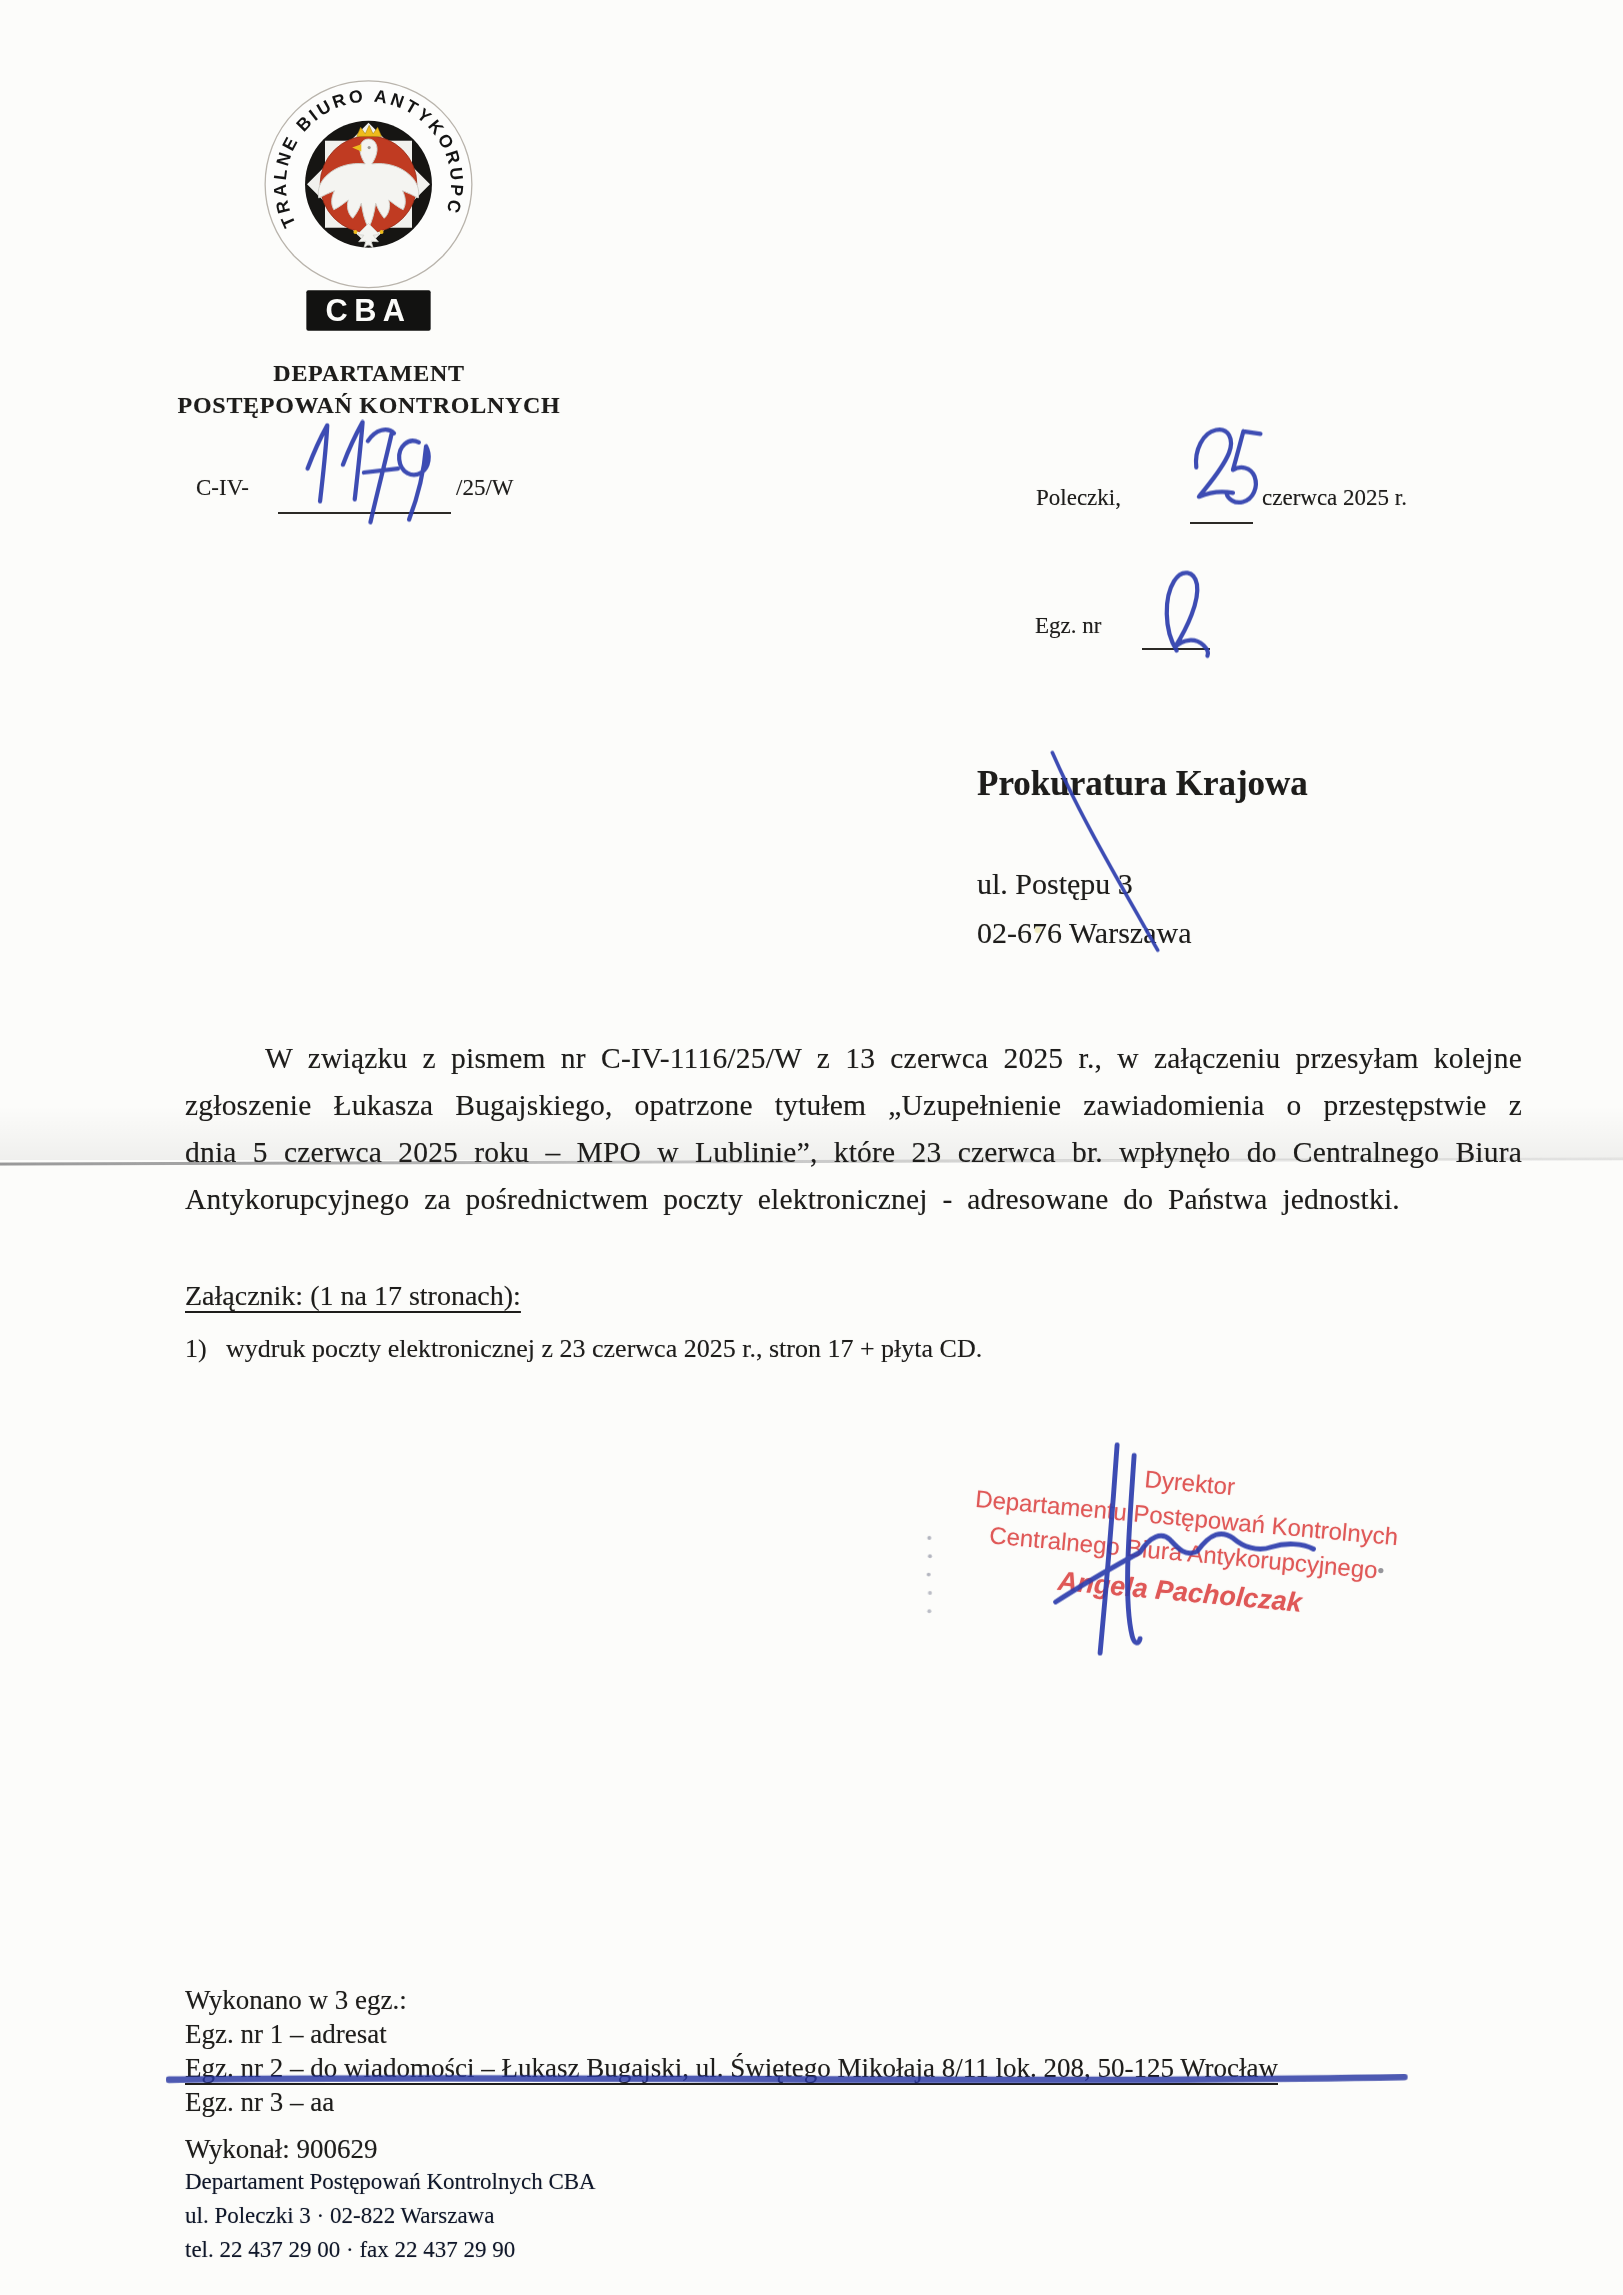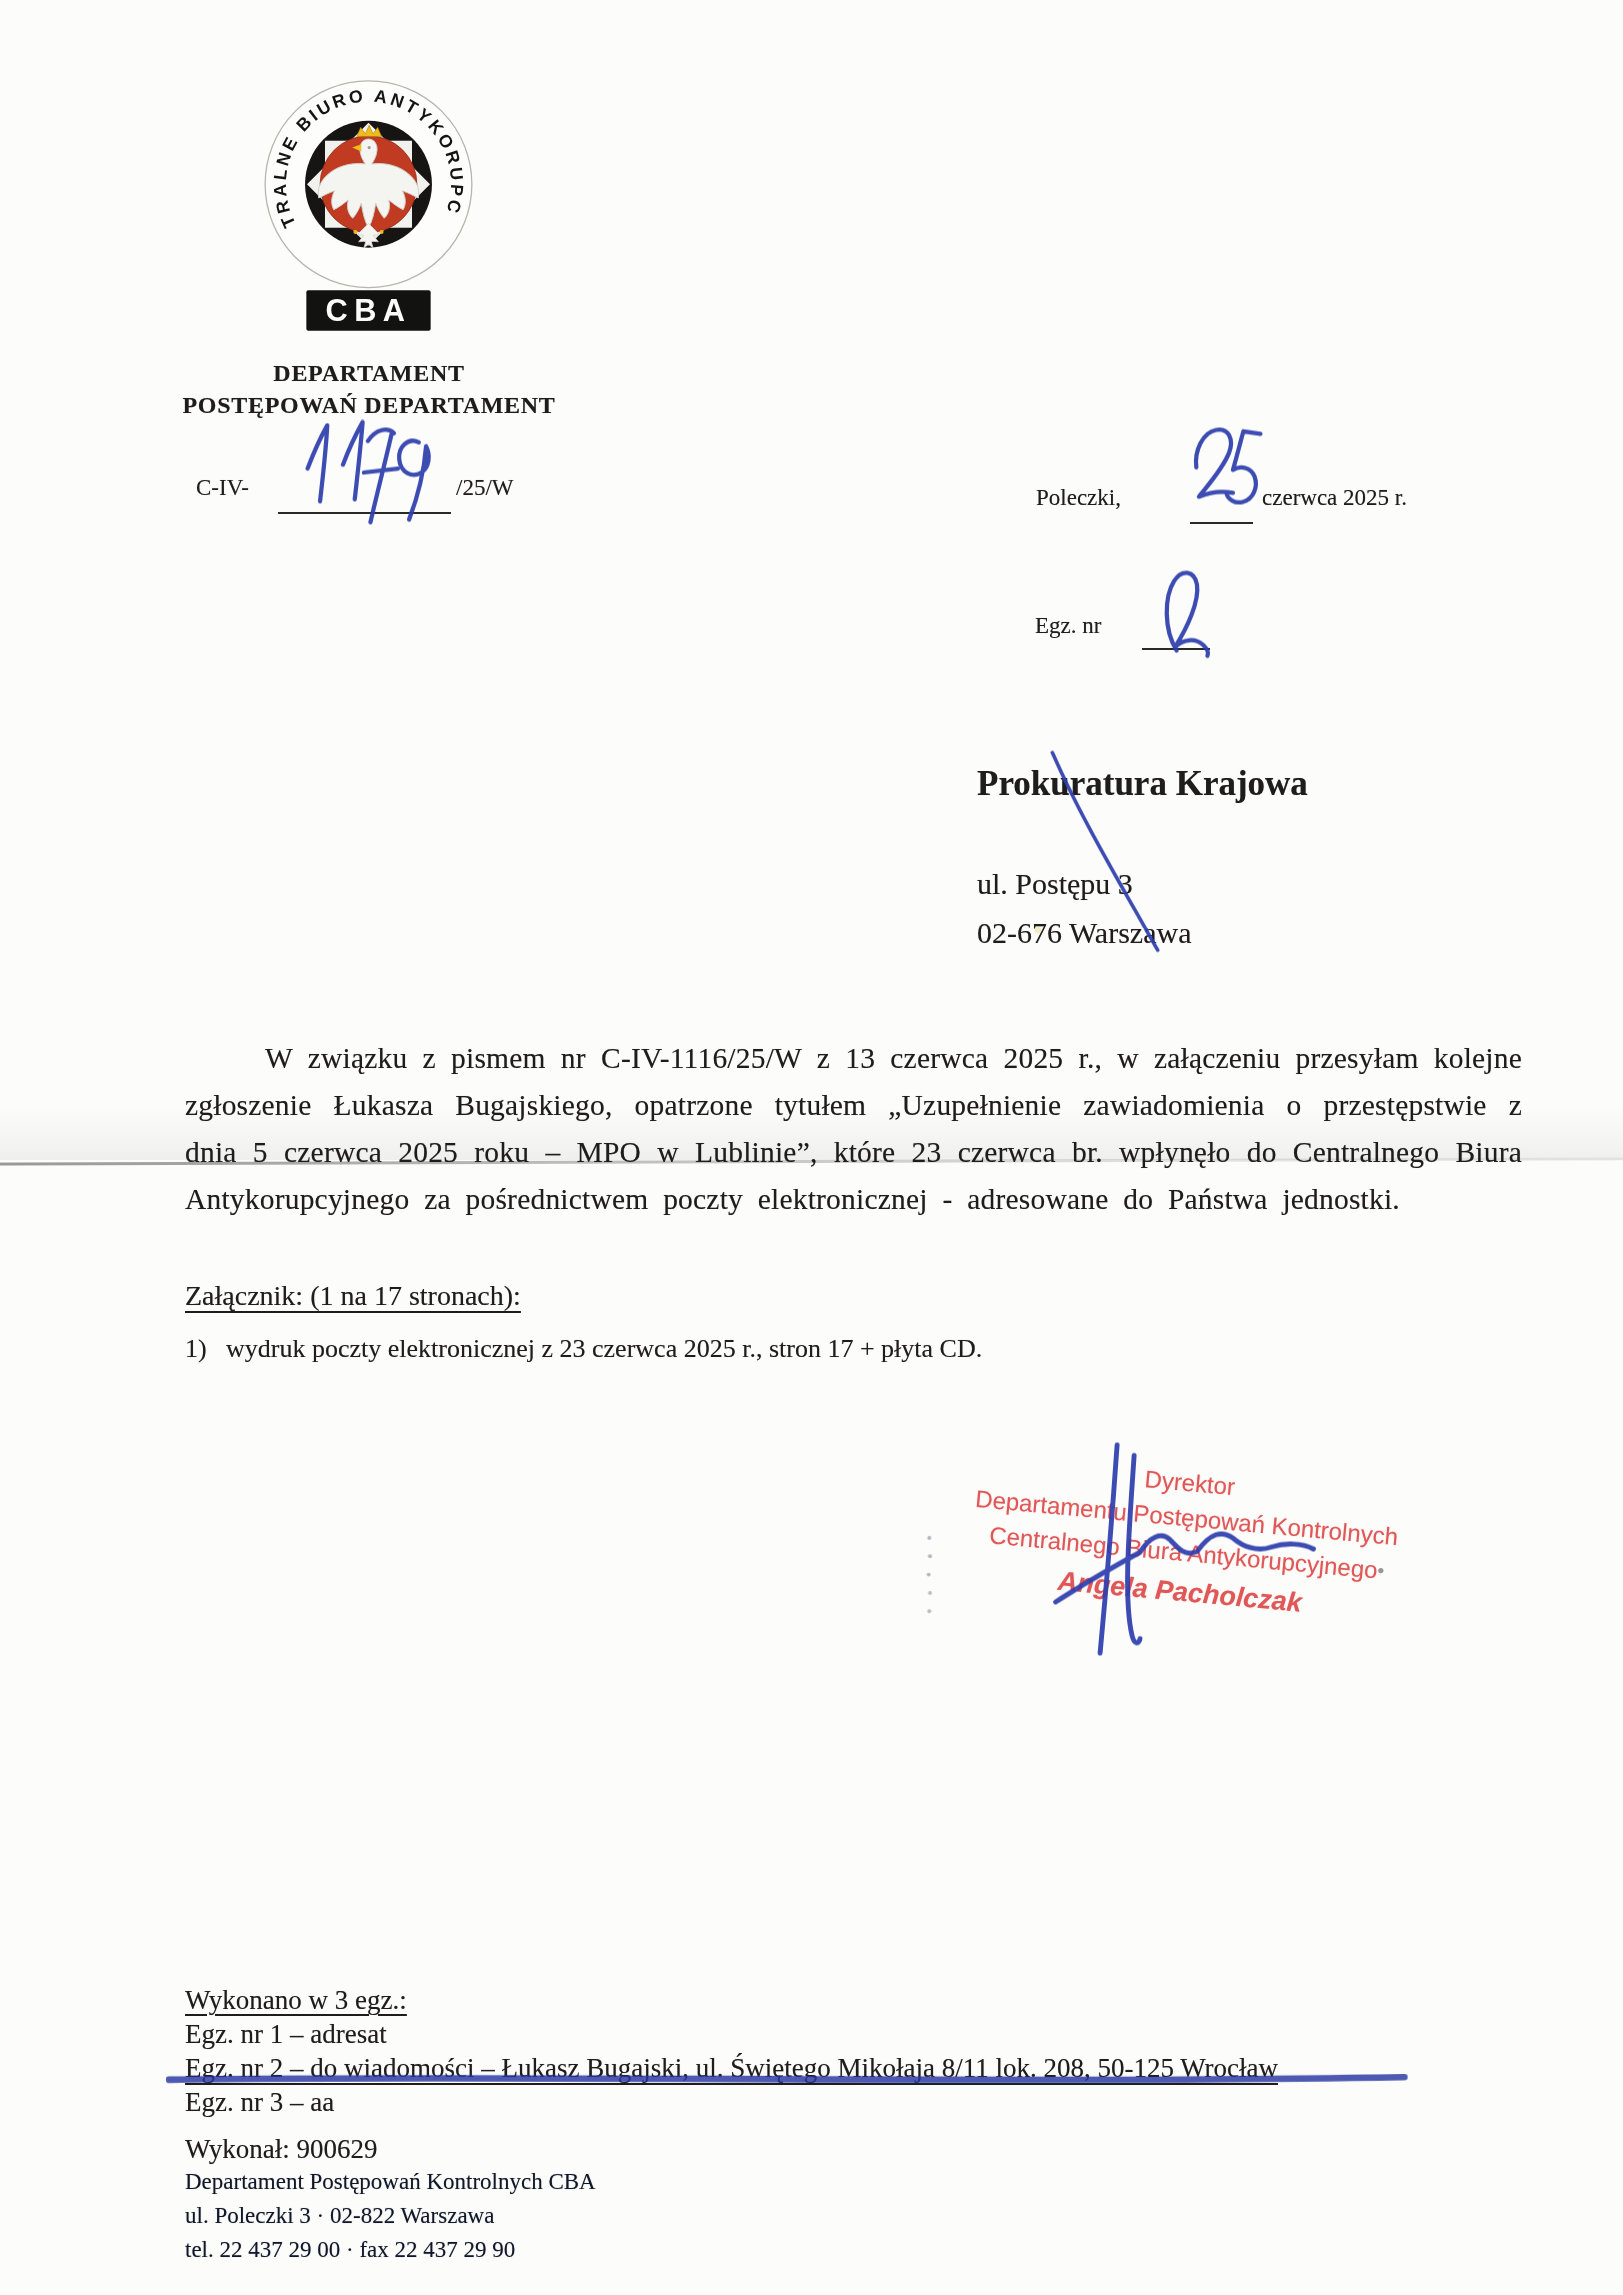--- a/index.html
+++ b/index.html
@@ -44,21 +44,21 @@
     transform:rotate(5.2deg); transform-origin:50% 50%;
     font-family:"Liberation Sans","DejaVu Sans",sans-serif;
     color:#dd4b4a; text-align:center; z-index:3; opacity:.92;
     text-shadow:0 0 1.3px rgba(221,75,74,.35);
   }
   .stamp .sline{font-size:24px; line-height:35px; white-space:nowrap;}
   .stamp .sname{margin-top:6.5px; font-size:27px; font-weight:bold; font-style:italic;}
 
   
   .dist{left:185px; top:1983px; font-size:27px; line-height:34px; z-index:2;}
-  .dist .head{text-decoration:underline; text-decoration-thickness:2px; text-underline-offset:5.2px;}
+  .dist .head{text-decoration-thickness:2px; text-underline-offset:5.2px;}
   .dist .ul-item{text-decoration:underline; text-decoration-thickness:1.6px; text-underline-offset:5.9px;}
   .dist .made-by{margin-top:13px;}
 
   
   .footer{left:185px; top:2165px; font-size:23px; line-height:34px;
     color:#0f172a; text-shadow:0 0 1px rgba(90,90,90,.5); z-index:2;}
 
   
   .crease{
     left:0; top:1160px; width:1623px; height:3.3px; z-index:1;
@@ -112,21 +112,21 @@
         <circle cx="150" cy="243" r="3" fill="#eebc1c"></circle>
         <circle cx="190" cy="243" r="3" fill="#eebc1c"></circle>
       </g>
       <rect x="75" y="332" width="190" height="62" rx="3" fill="#121211"></rect>
       <text x="170" y="379" text-anchor="middle" font-family="Liberation Sans, sans-serif" font-weight="bold" font-size="47" letter-spacing="10" fill="#fbfbf9">CBA</text>
     </svg>
   </div>
 
   <div class="abs dept scan">
     <div>DEPARTAMENT</div>
-    <div>POSTĘPOWAŃ DEPARTAMENT</div>
+    <div>POSTĘPOWAŃ KONTROLNYCH</div>
   </div>
 
   <span class="abs txt46 scan" style="left:196px; top:469px;">C-IV-</span>
   <span class="abs blank-line" style="left:278px; top:486px; width:173px; height:26px;"></span>
   <span class="abs txt46 scan" style="left:456px; top:469px;">/25/W</span>
 
   <span class="abs txt46 scan" style="left:1036px; top:479px;">Poleczki,</span>
   <span class="abs blank-line" style="left:1190px; top:488px; width:63px; height:34px;"></span>
   <span class="abs txt46 scan" style="left:1262px; top:479px;">czerwca 2025 r.</span>
 

